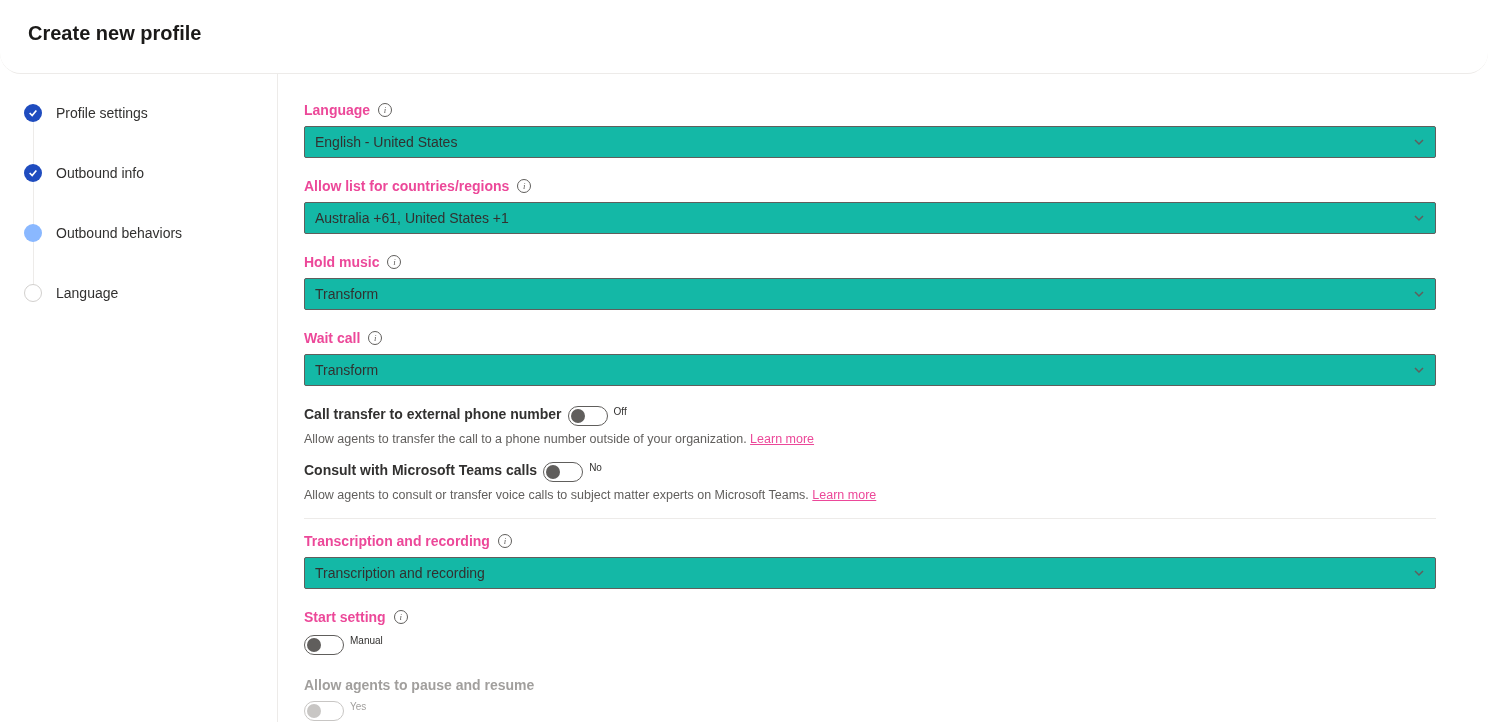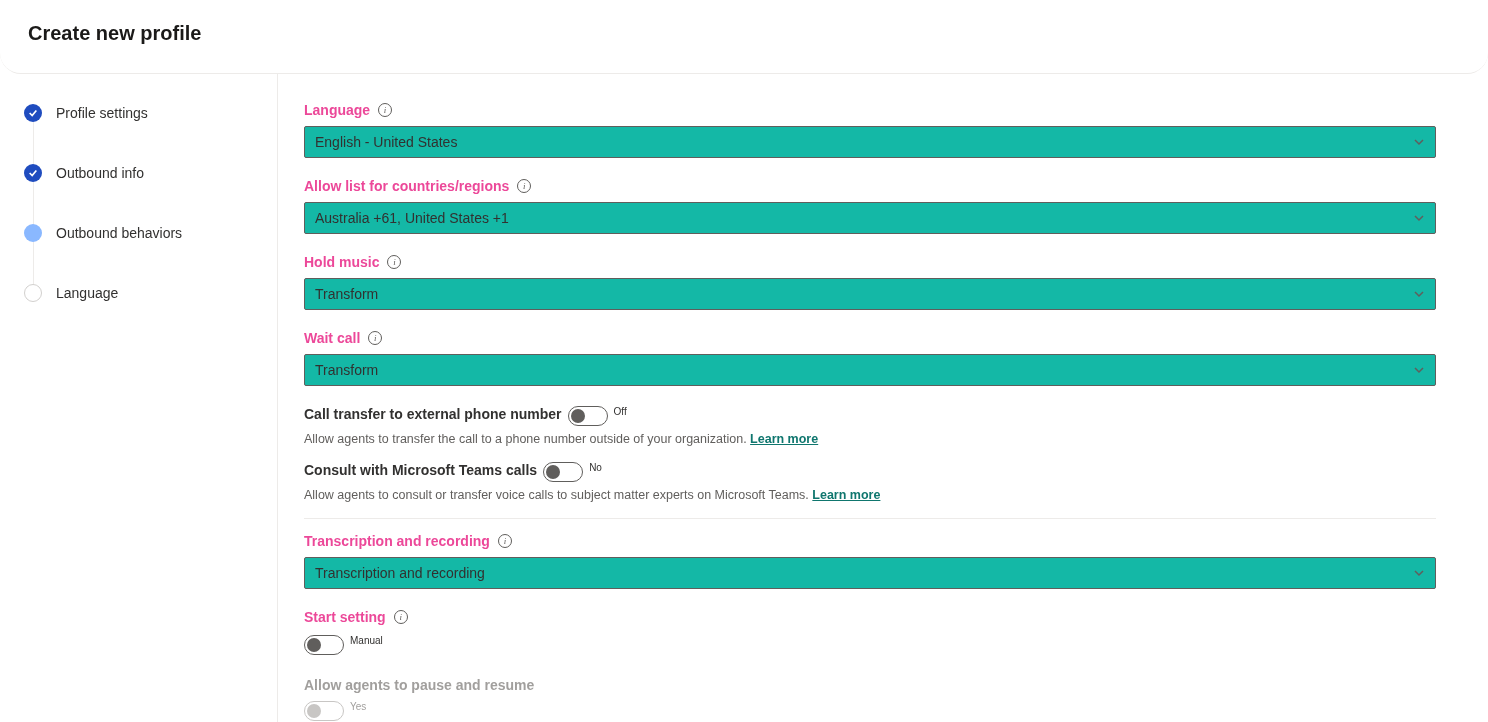--- a/index.html
+++ b/index.html
@@ -28,21 +28,21 @@
   .chev { width:12px; height:12px; }
   .toggle-row { display:flex; align-items:flex-start; gap:6px; }
   .toggle-label { font-weight:600; font-size:14px; }
   .toggle { width:40px; height:20px; border-radius:10px; border:1px solid #605e5c; background:#fff; position:relative; cursor:pointer; flex:0 0 40px; }
   .toggle .knob { position:absolute; left:2px; top:2px; width:14px; height:14px; border-radius:50%; background:#605e5c; }
   .toggle.disabled { border-color:#c8c6c4; cursor:default; }
   .toggle.disabled .knob { background:#c8c6c4; }
   .toggle-value { font-size:10px; }
   .toggle-value.disabled { color:#a19f9d; }
   .help-text { font-size:12.5px; color:#605e5c; margin-top:6px; }
-  .help-text a { color:#0f766e; text-decoration:underline;font-weight:bold; }
+  .help-text a { color:#ec4899; text-decoration:underline; }
   .divider { height:1px; background:#edebe9; margin:0 0 14px 0; }
   .toggle-block { margin-bottom:16px; }
   .disabled-label { font-weight:600; font-size:14px; color:#a19f9d; margin-bottom:8px; }
   svg.chev path { stroke:#605e5c; stroke-width:1.5; fill:none; }
 </style>
 </head>
 <body>
 
 <div class="header">
   <h1>Create new profile</h1>

